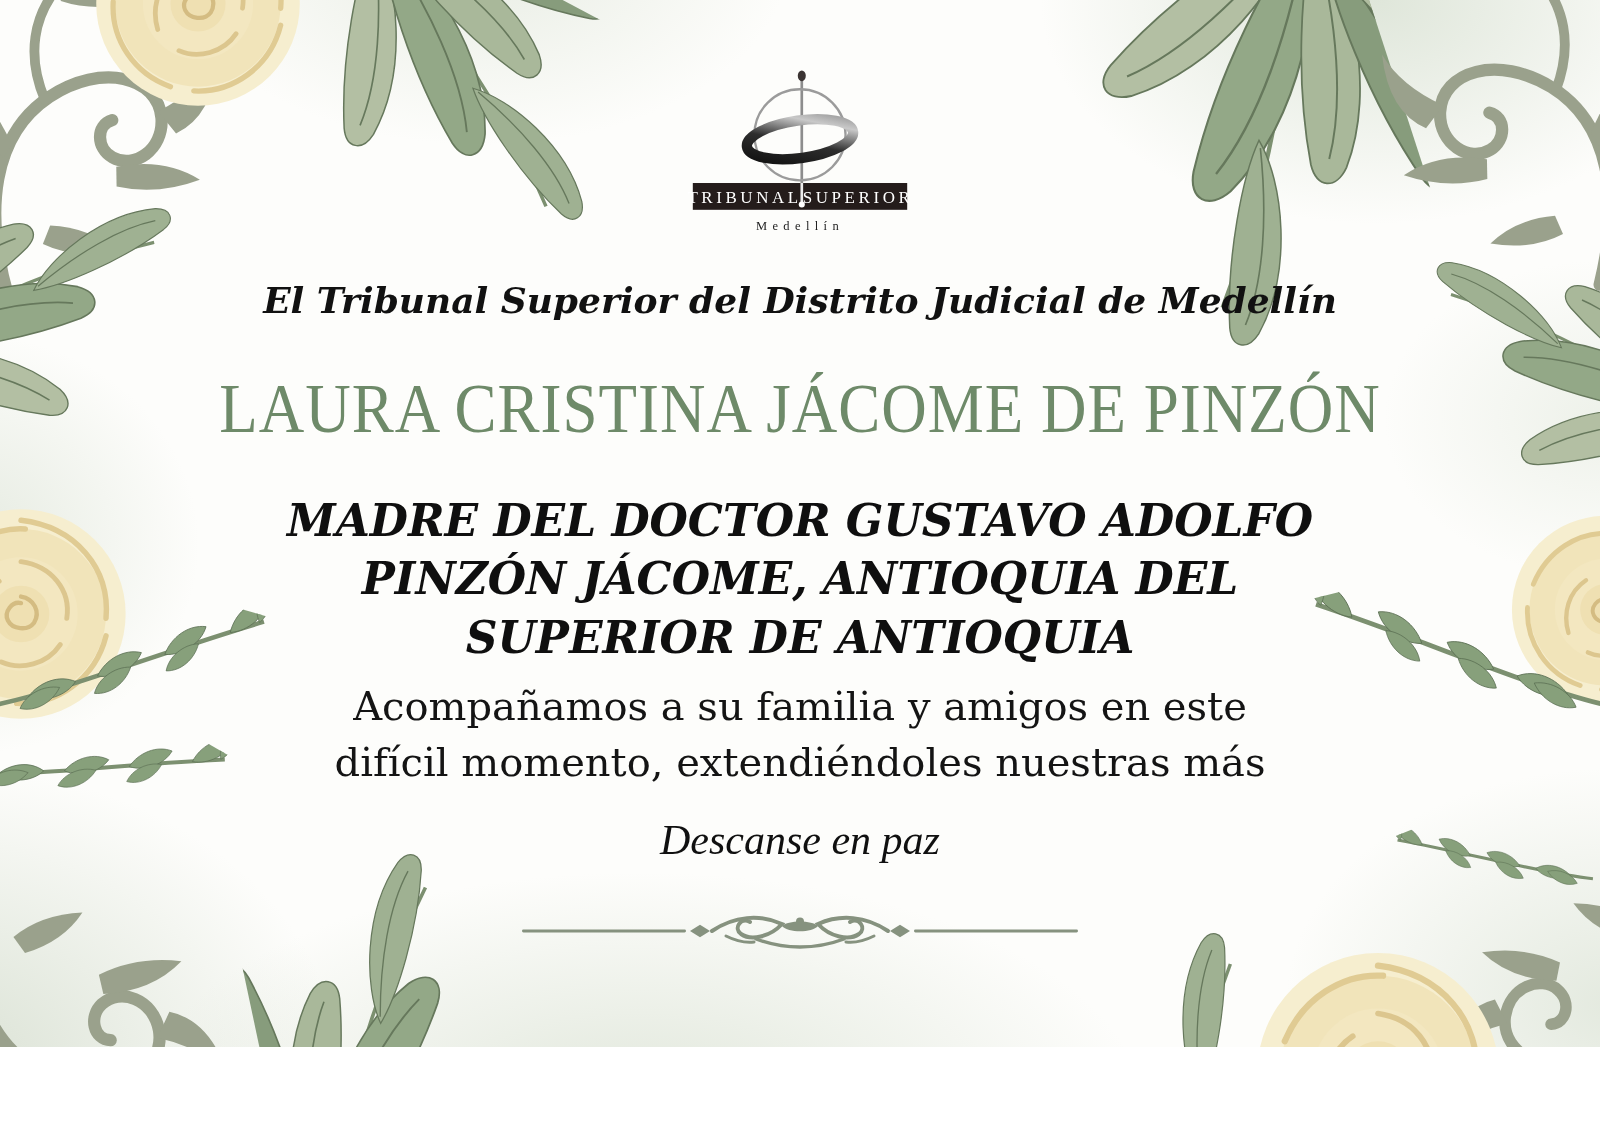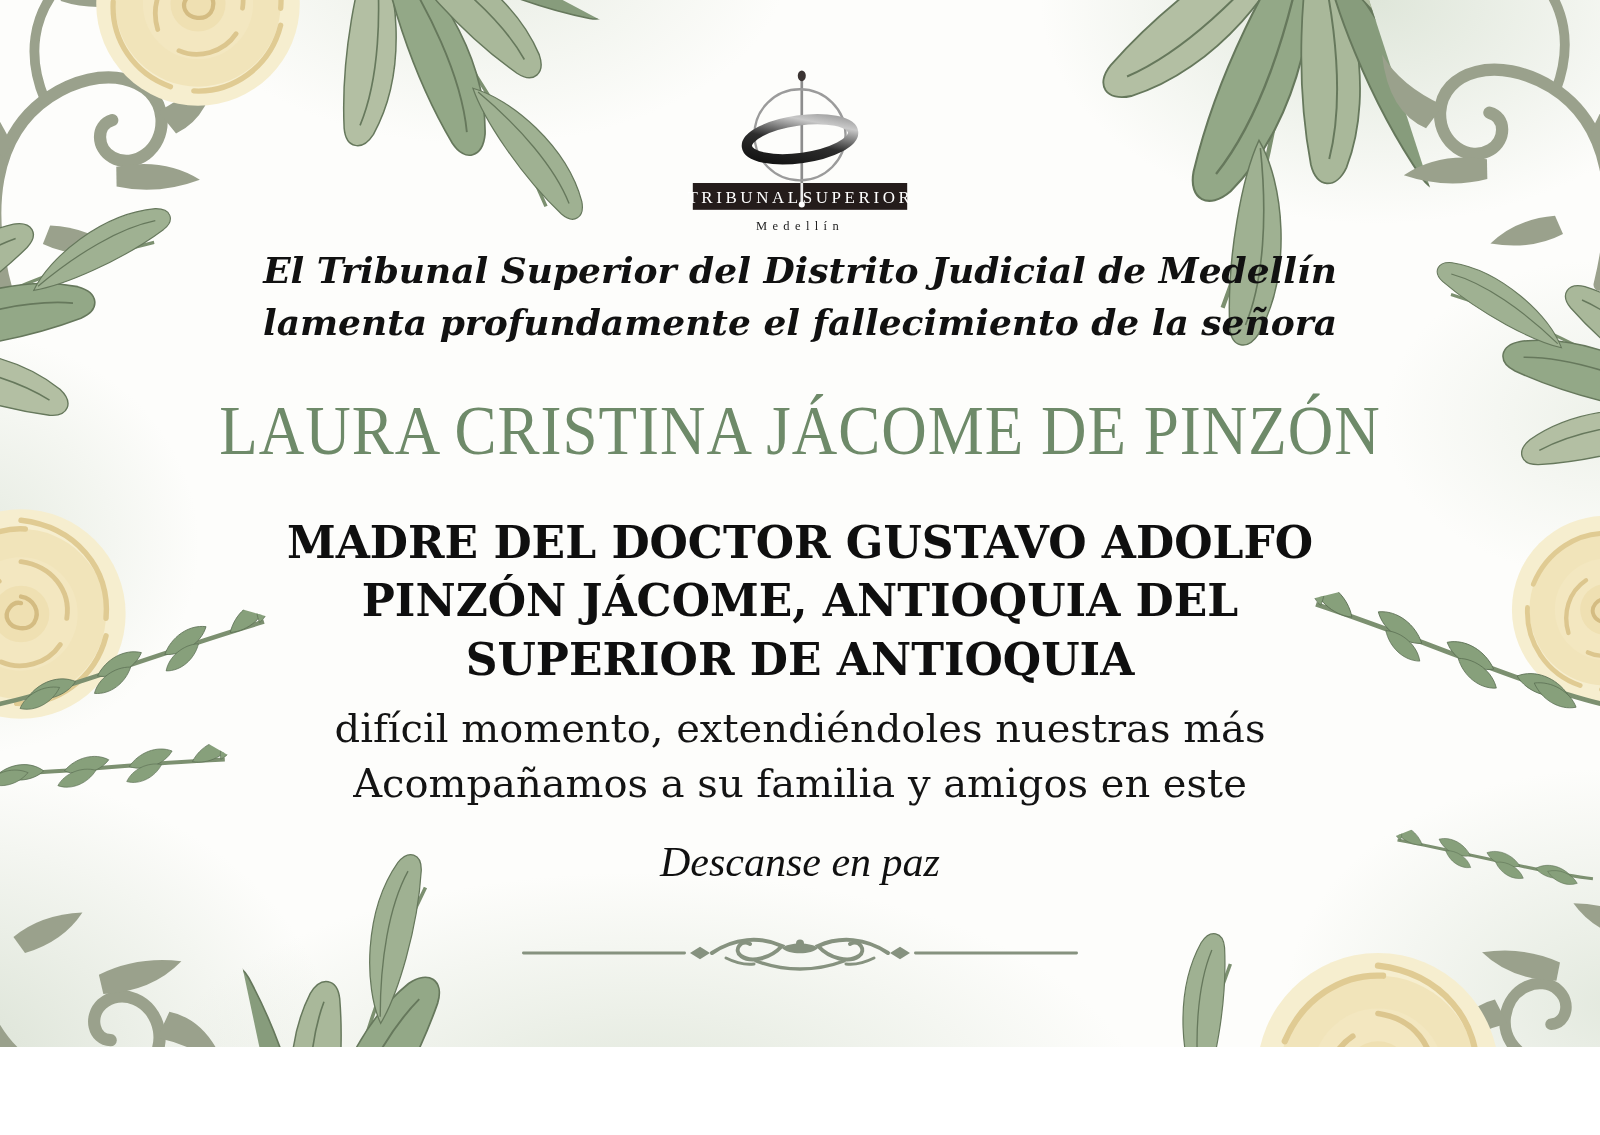--- a/index.html
+++ b/index.html
@@ -25,32 +25,33 @@
 
   
   .content{
     position:absolute; left:50%; top:66px; transform:translateX(-50%);
     width:1190px; text-align:center; color:#151515;
   }
   .logo{ display:inline-block; width:268px; }
   .logo svg{ display:block; width:100%; }
 
   .intro{
+    margin-top:30px;
     font-family:"DejaVu Serif", serif; font-weight:bold; font-style:italic;
     font-size:36px; line-height:1.44; color:#111; white-space:nowrap;
   }
   .deceased{
     margin-top:46px;
     font-family:"Liberation Serif", serif; font-weight:normal;
     font-size:63px; letter-spacing:1px; color:#6e8a69;
     transform:scale(1,1.12); white-space:nowrap;
   }
   .relation{
     margin-top:46px;
-    font-family:"DejaVu Serif", serif; font-weight:bold; 
+    font-family:"DejaVu Serif", serif; font-weight:bold; font-style:italic;
     font-size:44px; line-height:1.33; color:#0f0f0f; white-space:nowrap;
   }
   .condolence{
     margin-top:12px;
     font-family:"DejaVu Serif", serif;
     font-size:40px; line-height:1.38; color:#141414; white-space:nowrap;
   }
   .farewell{
     margin-top:26px;
     font-family:"Liberation Serif", serif; font-style:italic;
@@ -258,34 +259,33 @@
         <line x1="152" y1="131" x2="152" y2="157" stroke="#ececec" stroke-width="3"></line>
         <circle cx="152" cy="155" r="3.4" fill="#ffffff"></circle>
         <text x="88" y="153" text-anchor="middle" fill="#ffffff" font-family="Liberation Serif, serif" font-size="19" letter-spacing="4">TRIBUNAL</text>
         <text x="215" y="153" text-anchor="middle" fill="#ffffff" font-family="Liberation Serif, serif" font-size="19" letter-spacing="4">SUPERIOR</text>
         <text x="150" y="184" text-anchor="middle" fill="#1d1d1d" font-family="Liberation Serif, serif" font-size="14" letter-spacing="6">Medellín</text>
       </svg>
     </div>
 
     <div class="intro">
       <div>El Tribunal Superior del Distrito Judicial de Medellín</div>
-      <div>lamenta profundamente el fallecimiento de la señora</div>
     </div>
 
     <div class="deceased">LAURA CRISTINA JÁCOME DE PINZÓN</div>
 
     <div class="relation">
       <div>MADRE DEL DOCTOR GUSTAVO ADOLFO</div>
       <div>PINZÓN JÁCOME, ANTIOQUIA DEL</div>
       <div>SUPERIOR DE ANTIOQUIA</div>
     </div>
 
     <div class="condolence">
+      <div>Acompañamos a su familia y amigos en este</div>
       <div>difícil momento, extendiéndoles nuestras más</div>
-      <div>Acompañamos a su familia y amigos en este</div>
     </div>
 
     <div class="farewell">Descanse en paz</div>
 
     <svg class="divider" viewBox="0 0 560 46">
       <g fill="#86927f">
         <rect x="2" y="21.6" width="164" height="2.8" rx="1.4"></rect>
         <rect x="394" y="21.6" width="164" height="2.8" rx="1.4"></rect>
         <path d="M170 23 l10 -6.2 10 6.2 -10 6.2 Z"></path>
         <path d="M370 23 l10 -6.2 10 6.2 -10 6.2 Z"></path>

